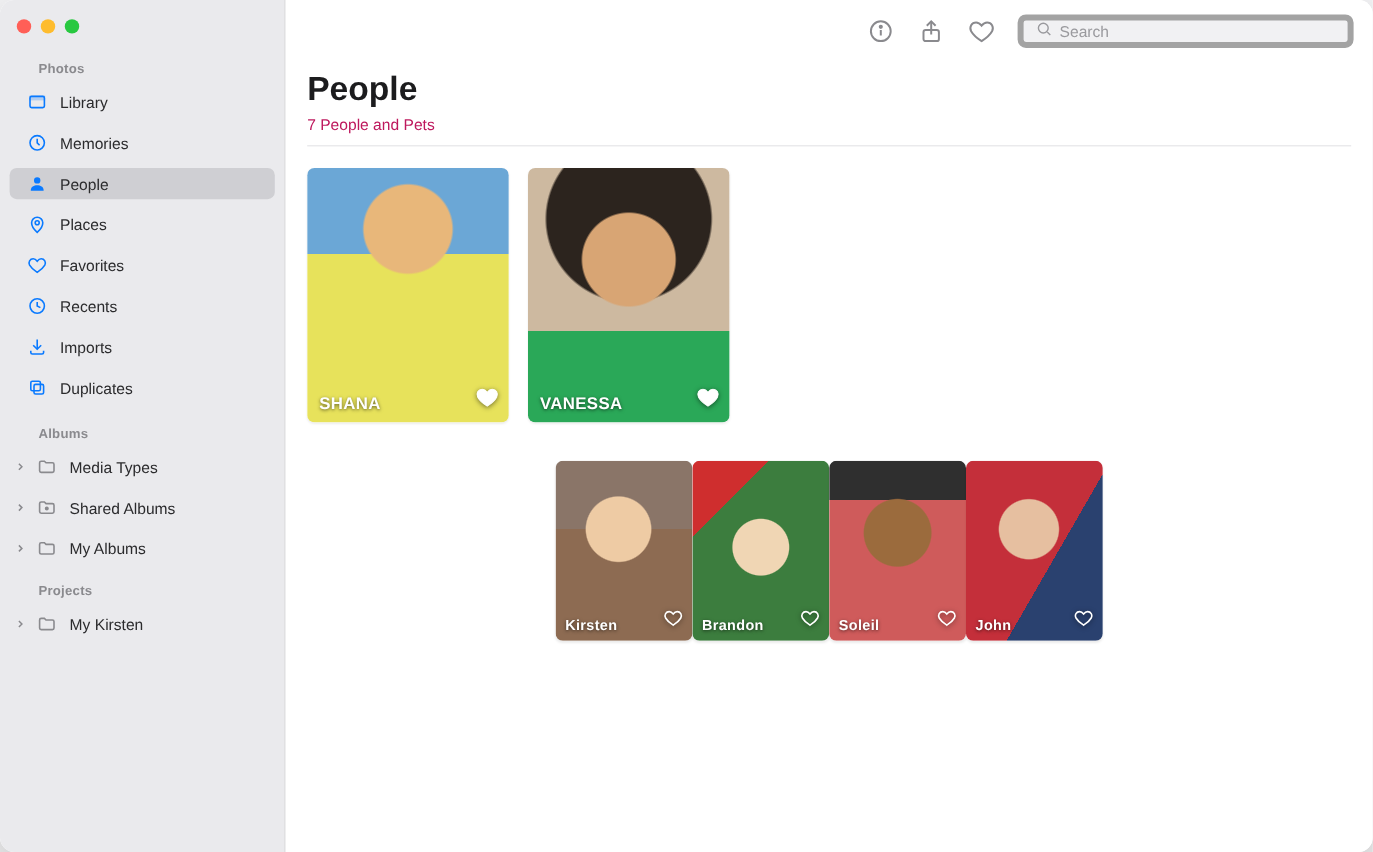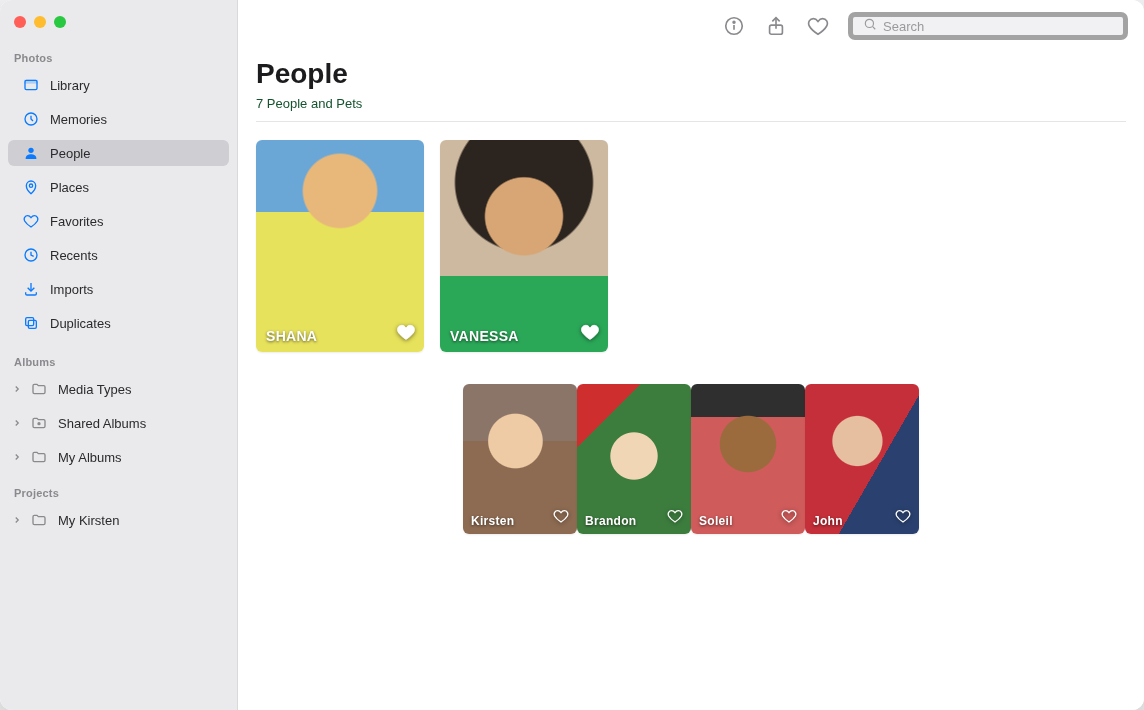--- a/index.html
+++ b/index.html
@@ -38,21 +38,21 @@
   .dot {
     width: 12px; height: 12px; border-radius: 50%;
   }
   .dot.red { background: #ff5f57; }
   .dot.yellow { background: #febc2e; }
   .dot.green { background: #28c840; }
   .section-header {
     font-size: 11px;
     font-weight: 600;
     color: #8a8a8e;
-    padding: 6px 14px 4px 14px;
+    padding: 6px 14px 4px 32px;
     letter-spacing: 0.2px;
   }
   .sidebar-item {
     display: flex;
     align-items: center;
     gap: 10px;
     padding: 5px 14px 5px 14px;
     margin: 4px 8px;
     border-radius: 6px;
     font-size: 13px;
@@ -128,21 +128,21 @@
     overflow: auto;
   }
   .page-title {
     font-size: 28px;
     font-weight: 700;
     color: #1c1c1e;
     margin-top: 6px;
   }
   .page-subtitle {
     font-size: 13px;
-    color: #14532d;
+    color: #be185d;
     margin-top: 6px;
     padding-bottom: 10px;
     border-bottom: 1px solid #e5e5e8;
   }
   .favorites-row {
     display: flex;
     gap: 16px;
     justify-content: flex-start;
     margin-top: 18px;
   }

